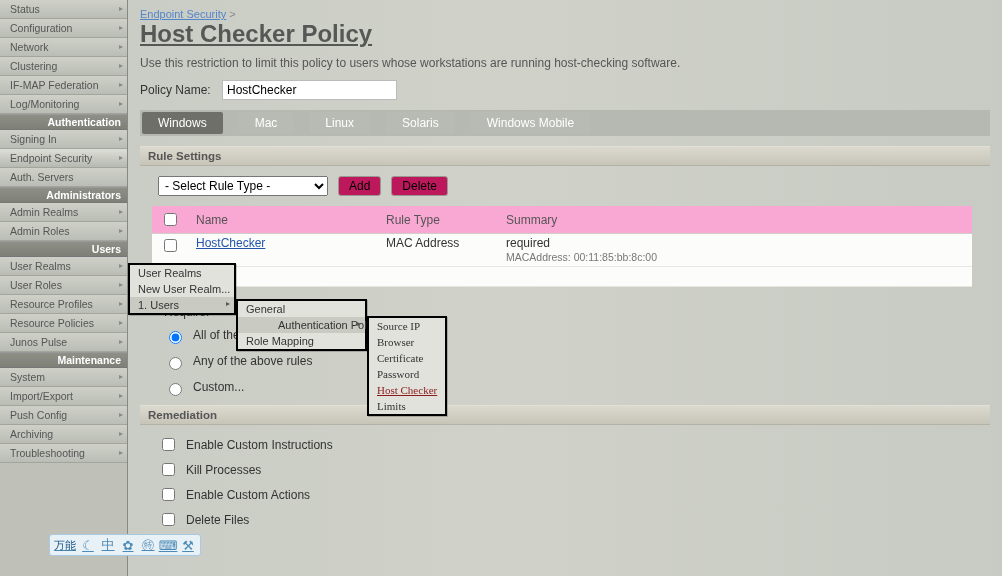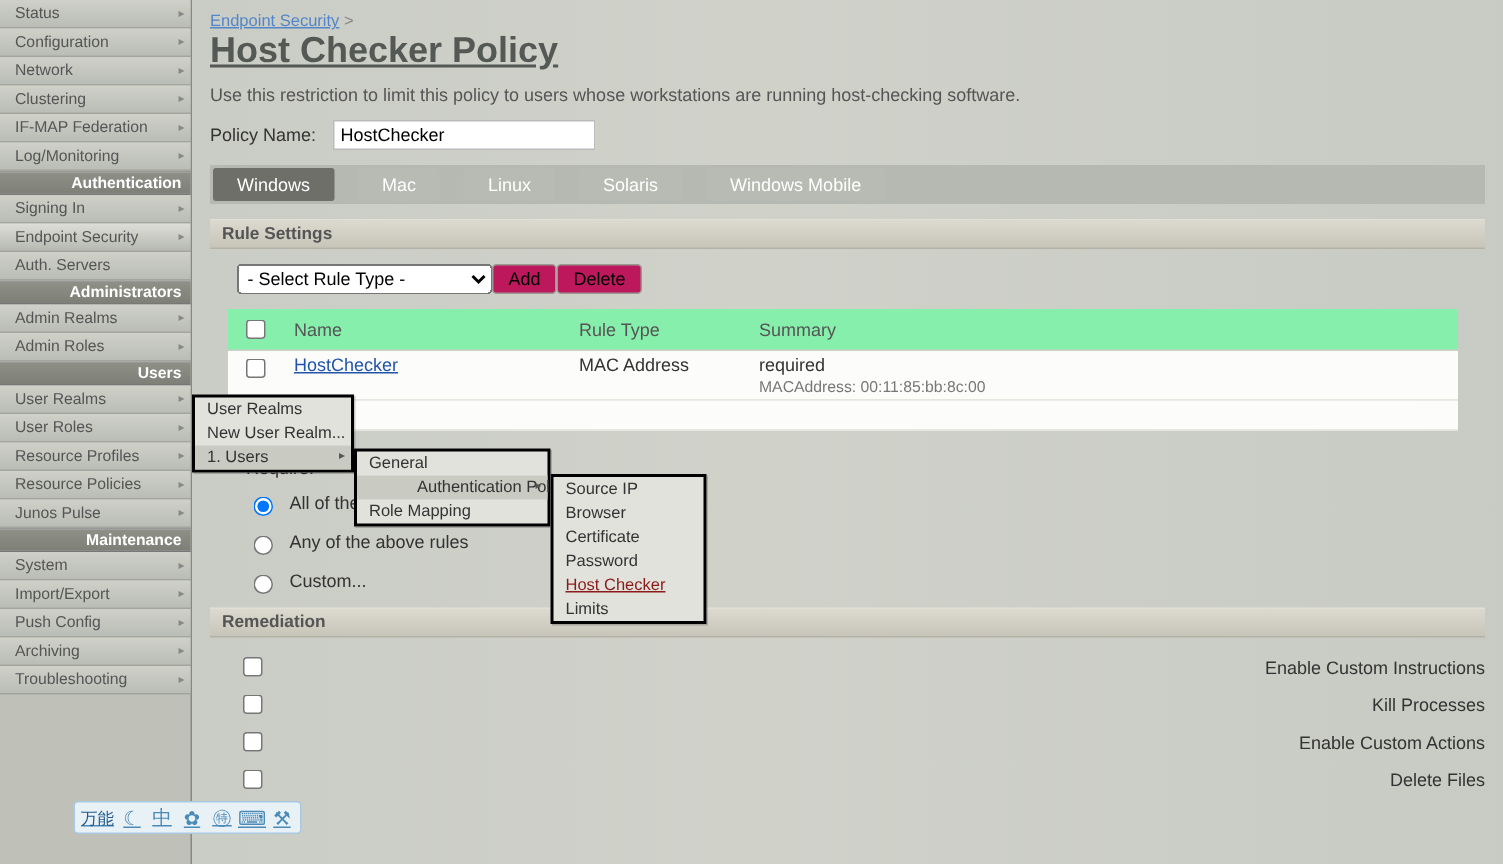--- a/index.html
+++ b/index.html
@@ -94,21 +94,21 @@
   .sec-header {
     background: linear-gradient(#dcd9cf, #c7c4b8);
     padding: 3px 8px;
     font-weight: bold;
     font-size: 11.5px;
     color: #555;
     border-top: 1px solid #e2e0d6;
     border-bottom: 1px solid #b4b2a6;
     margin-top: 10px;
   }
-  .rule-controls { padding: 10px 18px; display: flex; align-items: flex-start; }
+  .rule-controls { padding: 10px 18px; display: flex; gap: 10px; align-items: flex-start; }
   select.rule-select {
     font-family: inherit; font-size: 12px;
     width: 170px; padding: 1px 2px;
   }
   .btn {
     font-family: inherit; font-size: 12px;
     background: #be185d;
     border: 1px solid #9a9991;
     border-radius: 3px;
     padding: 2px 10px;
@@ -116,21 +116,21 @@
   }
 
   table.rules {
     width: 820px; margin-left: 12px;
     border-collapse: collapse;
     font-size: 12px;
     color: #333;
   }
   table.rules thead th {
     text-align: left;
-    background: #86efac;
+    background: #f9a8d4;
     border-bottom: 1px solid #cfcfc5;
     padding: 4px 8px;
     font-weight: normal;
     color: #555;
   }
   table.rules tbody td {
     background: #fcfcfa;
     border-bottom: 1px solid #e7e7df;
     padding: 2px 8px;
     vertical-align: top;
@@ -138,21 +138,21 @@
   table.rules .cbcell { width: 24px; }
   a.rule-link { color: #2255aa; text-decoration: underline; }
   .summary-line { color: #777; font-size: 10.5px; }
 
   .require-block { margin-left: 24px; margin-top: 18px; font-size: 12px; color: #333; }
   .require-block .lbl { font-weight: normal; margin-bottom: 8px; }
   .radio-row { margin: 4px 0 10px 0; display: flex; align-items: center; gap: 8px; }
   .radio-row input { position: relative; top: 1px; }
 
   .remed-block { margin-left: 18px; margin-top: 10px; font-size: 12px; color: #333; }
-  .chk-row { margin: 6px 0; display: flex; align-items: center; gap: 21px; justify-content: space-between; }
+  .chk-row { margin: 6px 0; display: flex; align-items: center; gap: 8px; }
 
   
   .flyout {
     position: absolute;
     background: #e1e2dc;
     border: 2px solid #000;
     font-size: 11px;
     z-index: 50;
     box-shadow: 1px 1px 0 rgba(0,0,0,0.2);
   }
@@ -163,21 +163,21 @@
     white-space: nowrap;
     position: relative;
   }
   .flyout .mi .ra {
     position: absolute; right: 4px; top: 2px; color: #555; font-size: 8px;
   }
   #fly1 { left: 128px; top: 263px; width: 108px;}
   #fly1 .mi.highlight { background: #c9cbc3; }
   #fly2 { left: 236px; top: 299px; width: 131px;}
   #fly2 .mi.highlight { background: #c9cbc3; padding-left: 40px; }
-  #fly3 { left: 367px; top: 316px; width: 104px;}
+  #fly3 { left: 367px; top: 316px; width: 80px; font-family: Liberation Serif, serif;}
   #fly3 a.hot { color: #8b1a1a; text-decoration: underline; }
 
   .toolbar-float {
     position: absolute;
     left: 49px; bottom: 20px;
     background: #e8f1f6;
     border: 1px solid #a9c9e2;
     border-radius: 3px;
     padding: 2px 4px;
     display: flex; gap: 4px;

